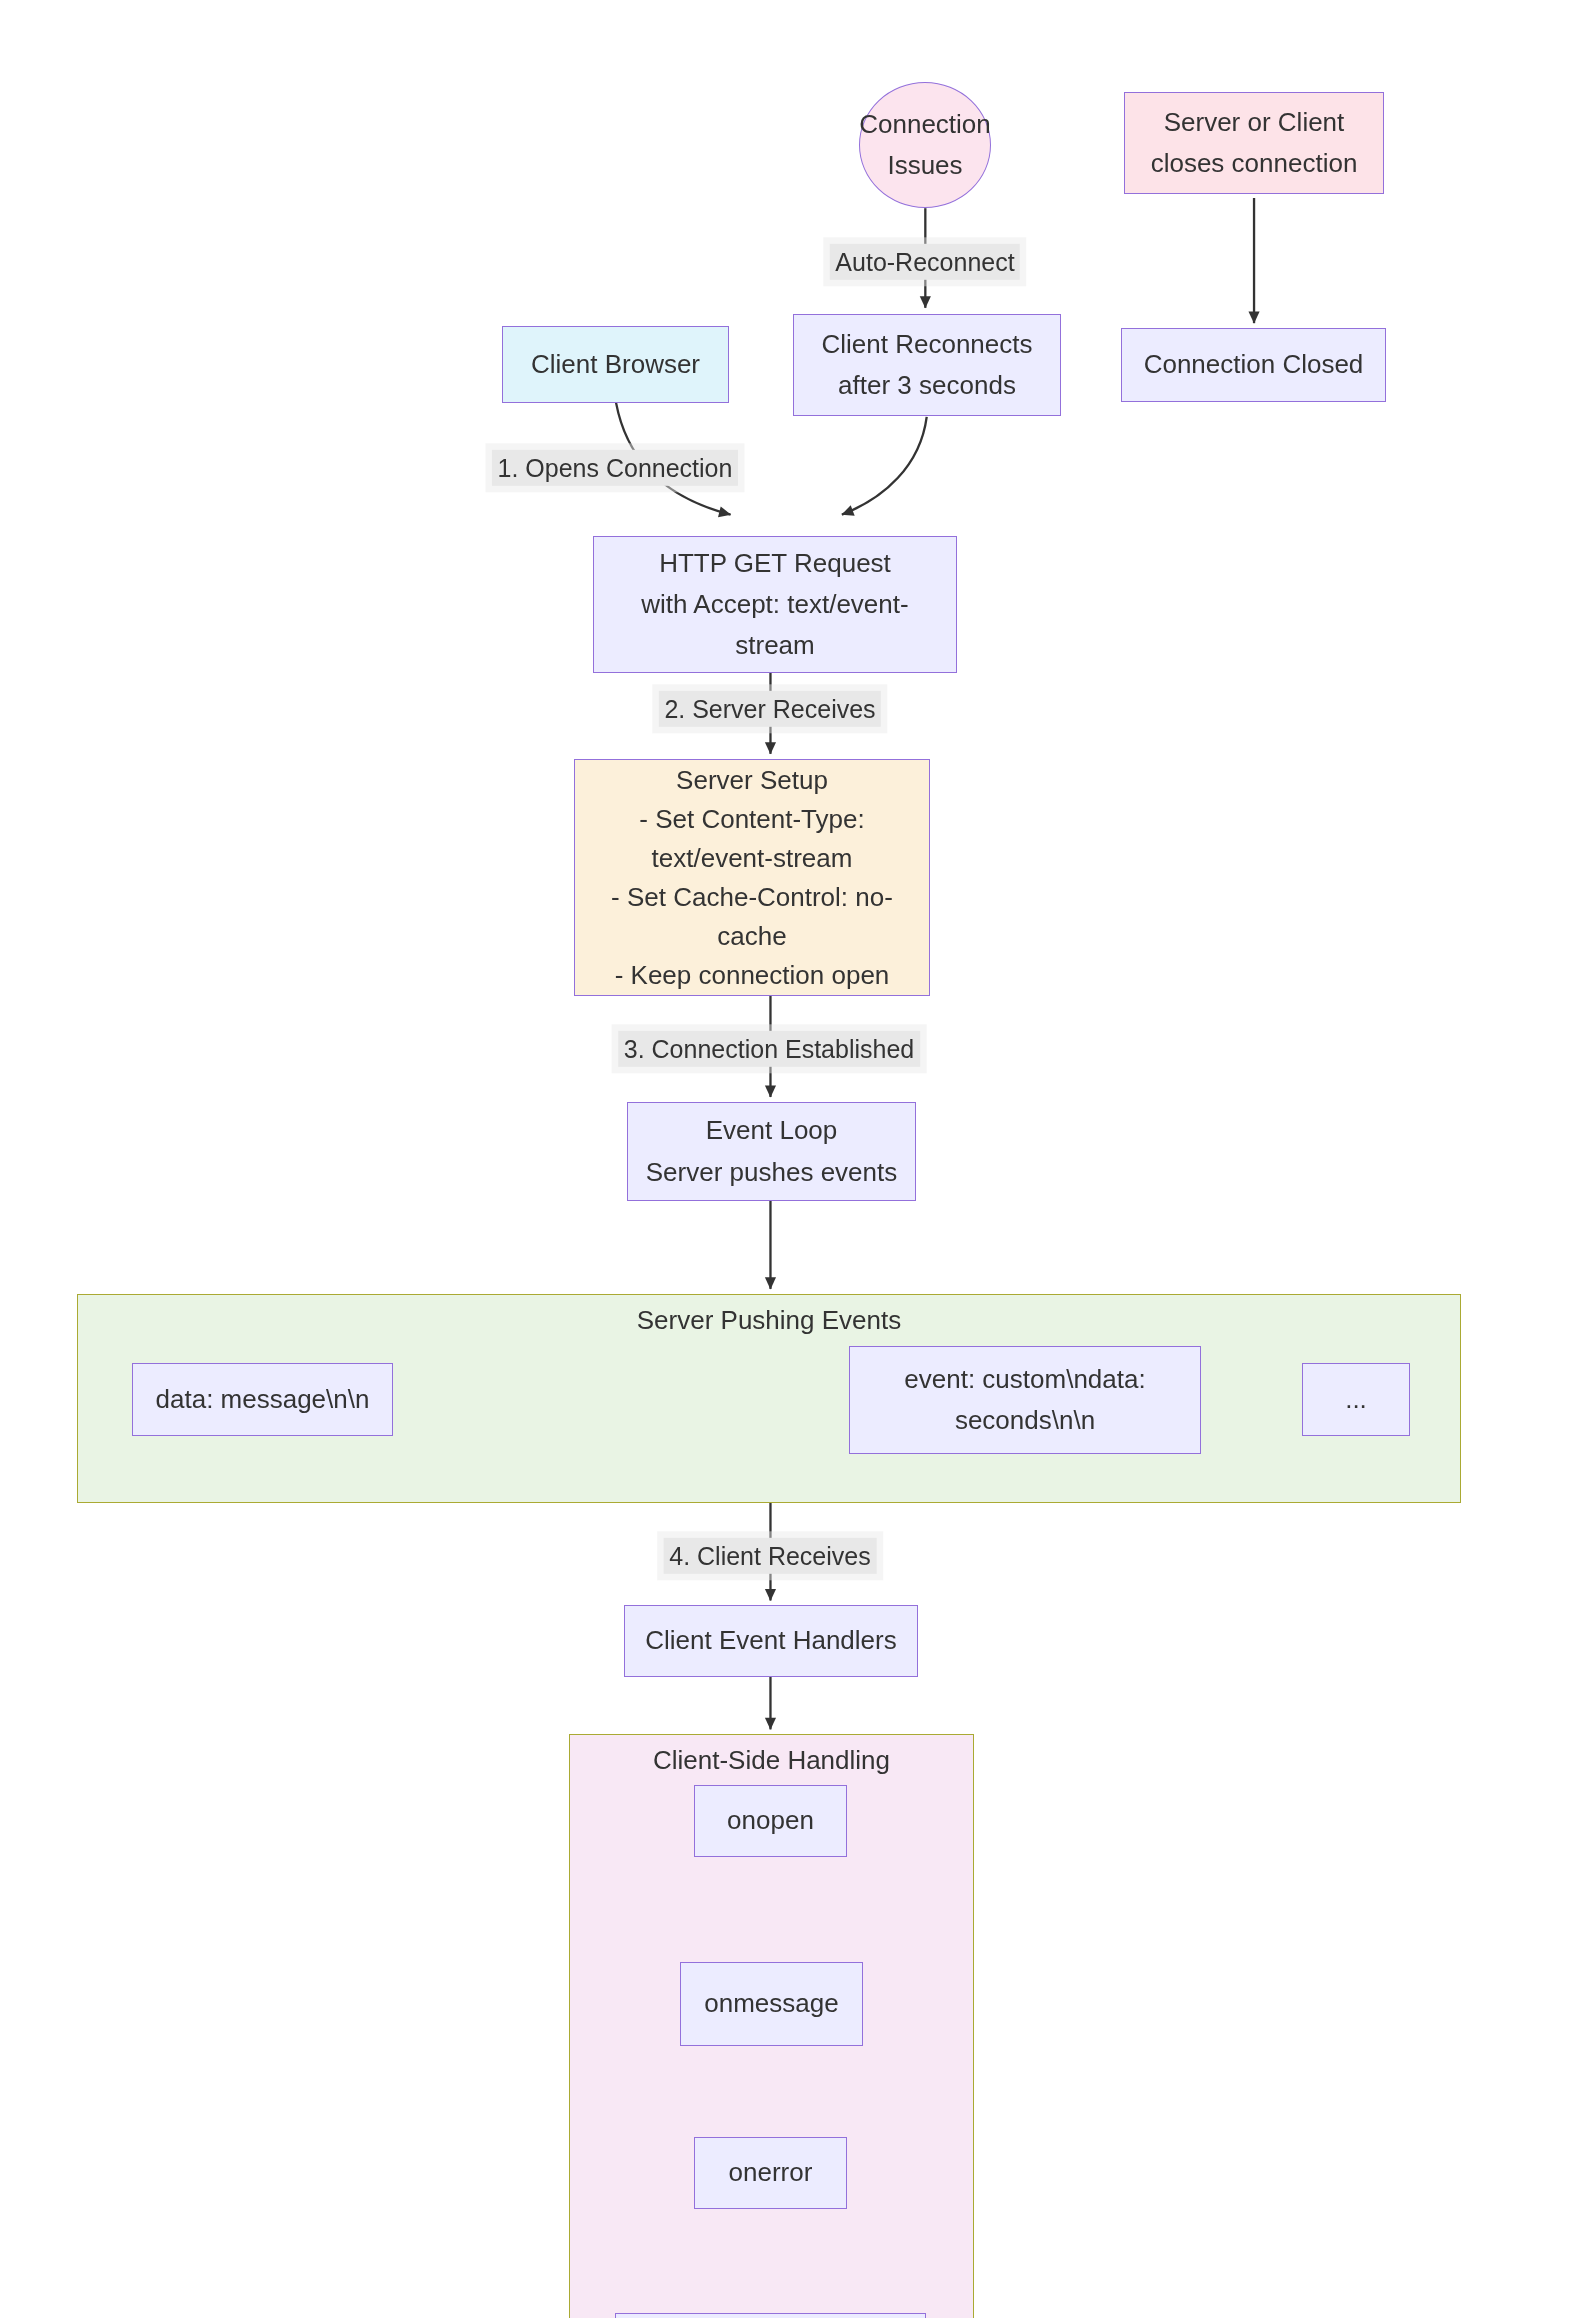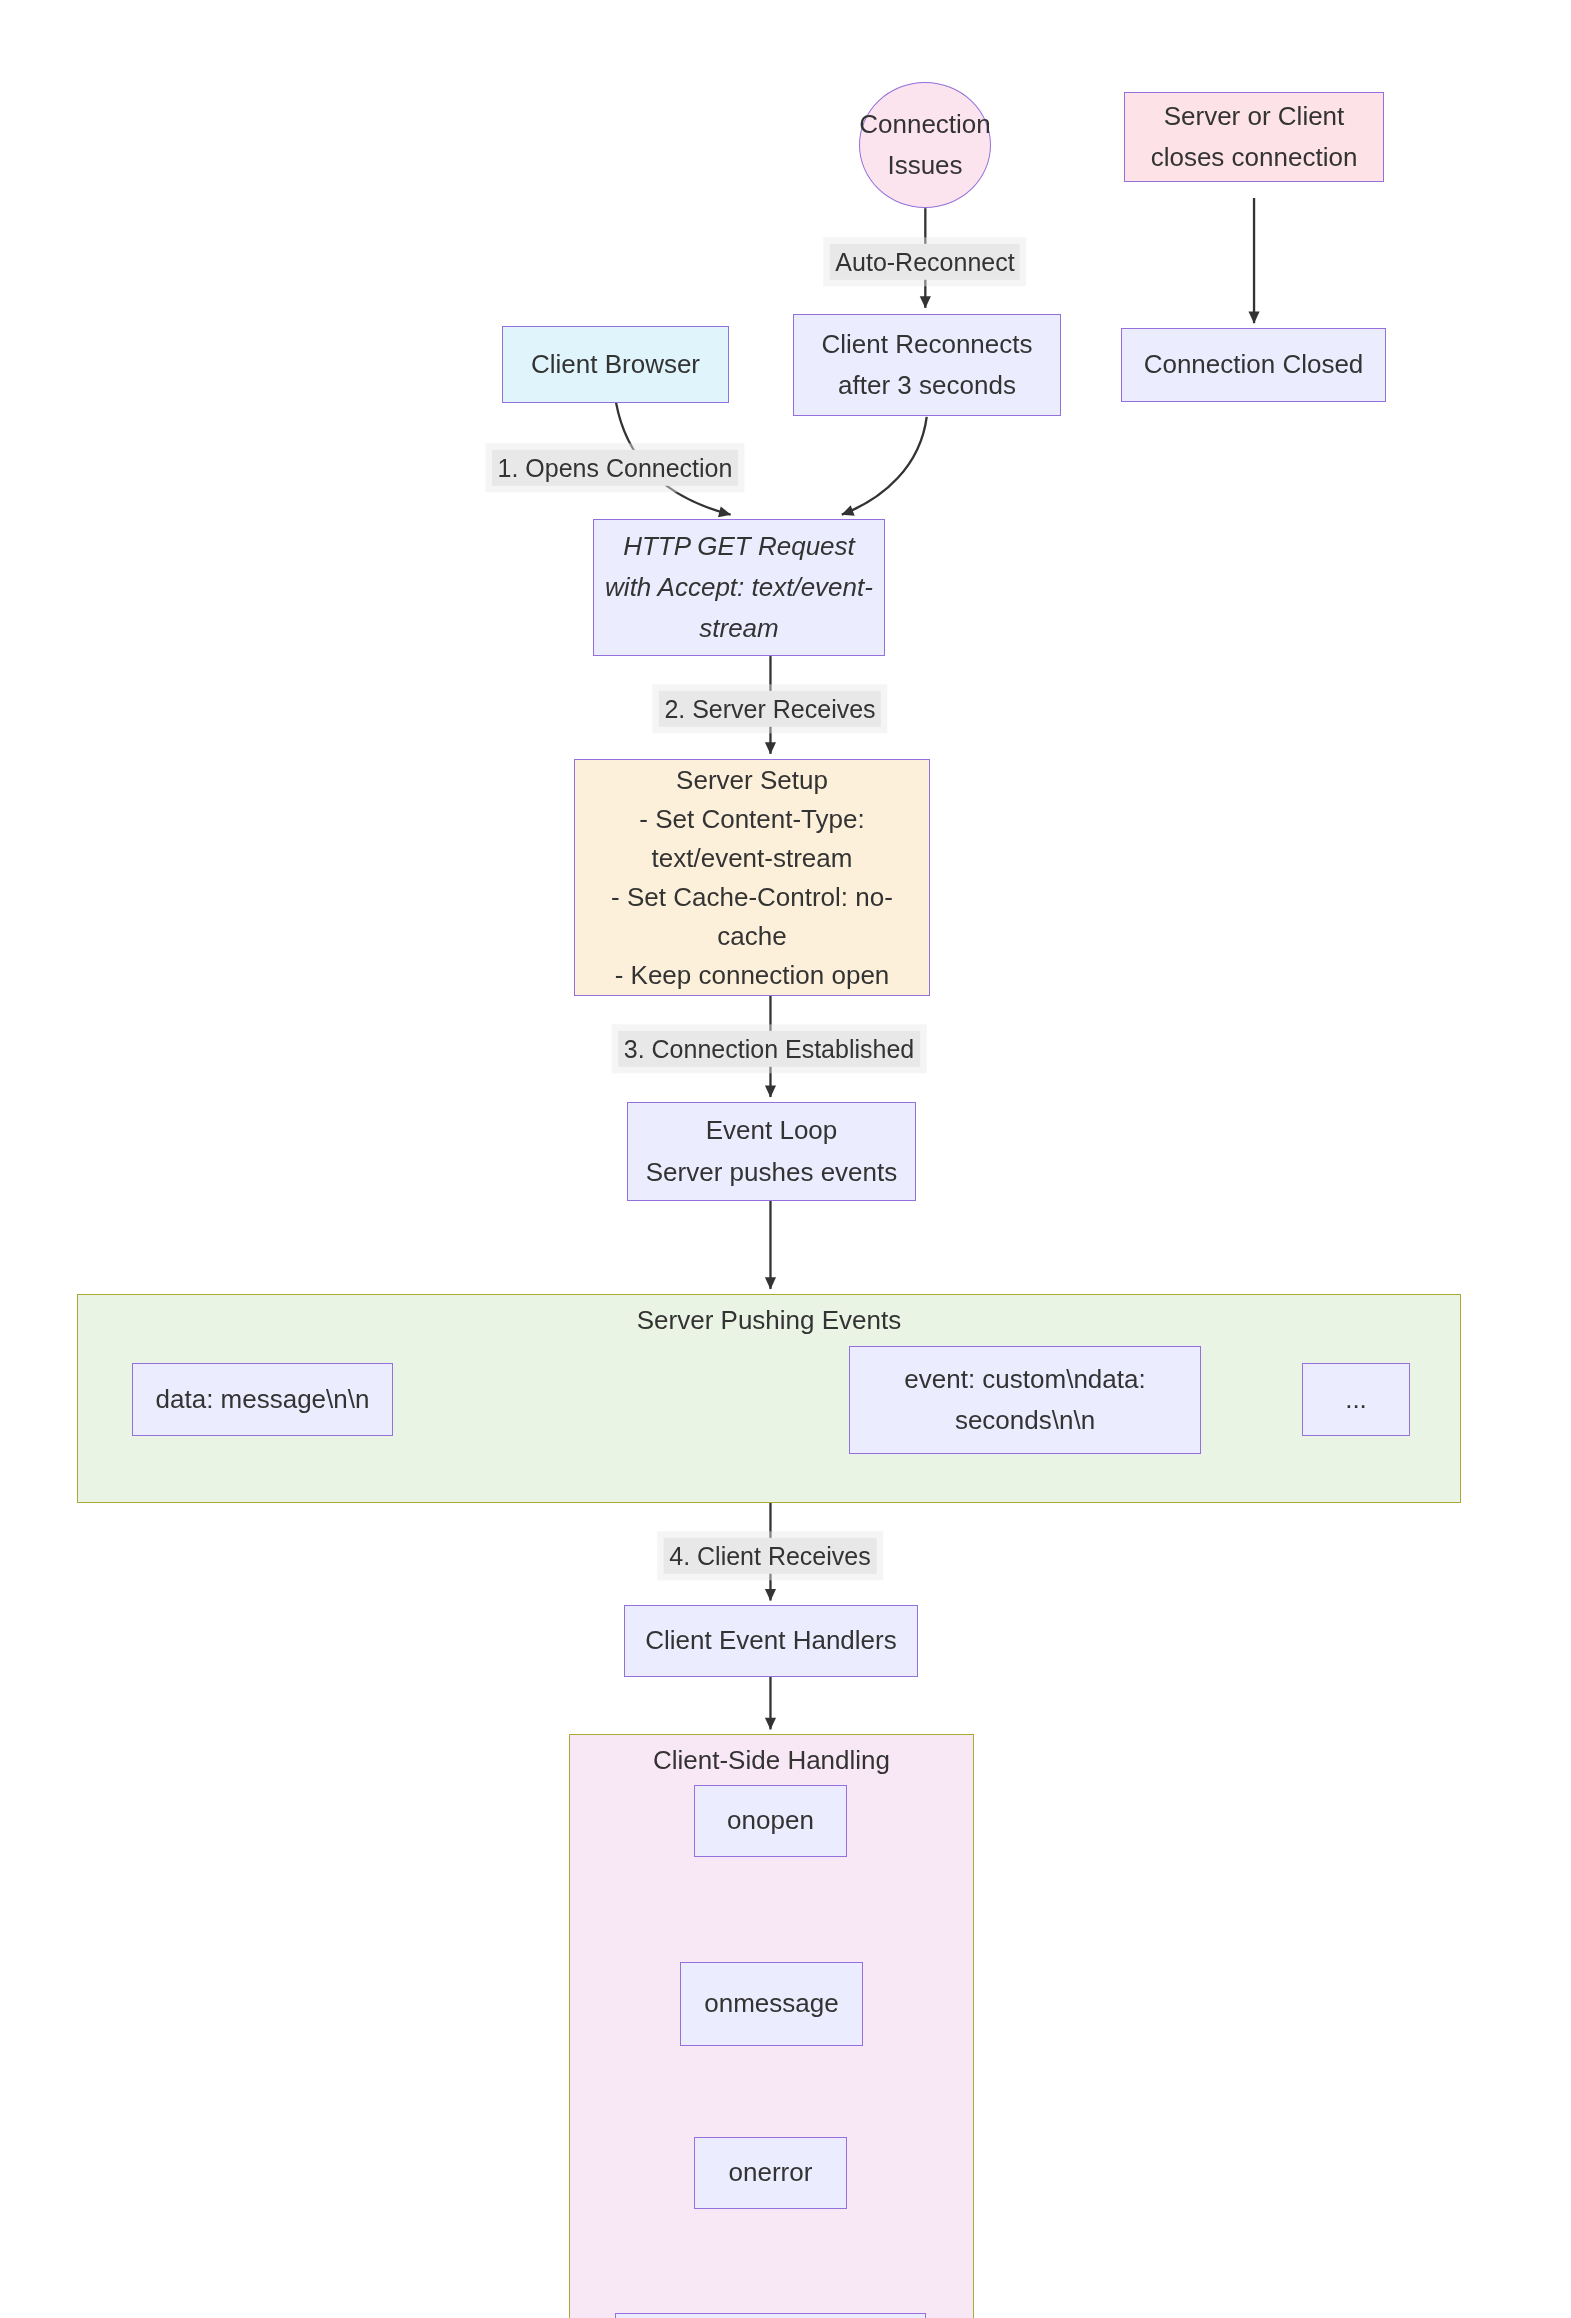--- a/index.html
+++ b/index.html
@@ -114,31 +114,31 @@
     <span class="cluster-label">Server Pushing Events</span>
   </div>
 
   <div class="cluster pink" style="left:569px; top:1734px; width:405px; height:714px;">
     <span class="cluster-label">Client-Side Handling</span>
   </div>
 
   <div class="node ellipse" style="left:859px; top:82px; width:132px; height:126px;">Connection
 Issues</div>
 
-  <div class="node fill-close" style="left:1124px; top:92px; width:260px; height:90px;">Server or Client
+  <div class="node fill-close" style="left:1124px; top:92px; width:260px; height:102px;">Server or Client
 closes connection</div>
 
   <div class="node fill-browser" style="left:502px; top:326px; width:227px; height:77px;">Client Browser</div>
 
   <div class="node" style="left:793px; top:314px; width:268px; height:102px;">Client Reconnects
 after 3 seconds</div>
 
   <div class="node" style="left:1121px; top:328px; width:265px; height:74px;">Connection Closed</div>
 
-  <div class="node" style="left:593px; top:519px; width:292px; height:137px;font-style:italic;">HTTP GET Request
+  <div class="node" style="left:593px; top:536px; width:364px; height:137px;">HTTP GET Request
 with Accept: text/event-
 stream</div>
 
   <div class="node fill-setup" style="left:574px; top:759px; width:356px; height:237px; line-height:1.5;">Server Setup
 - Set Content-Type:
 text/event-stream
 - Set Cache-Control: no-
 cache
 - Keep connection open</div>
 

